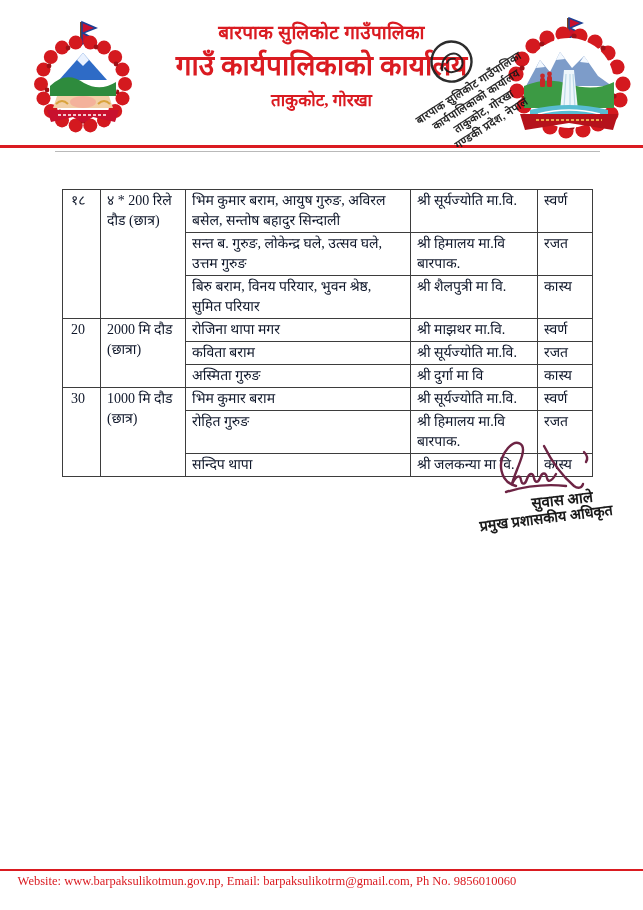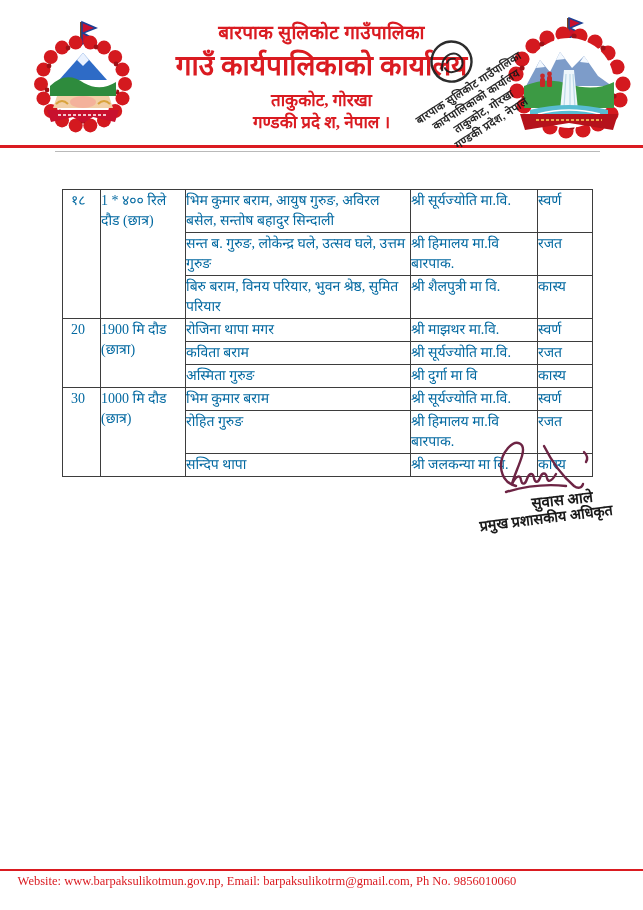--- a/index.html
+++ b/index.html
@@ -29,21 +29,21 @@
   .rule-red-top{position:absolute;left:0;top:137px;width:643px;height:3px;background:#da1b21;}
   .rule-gray{position:absolute;left:55px;top:143px;width:545px;height:1px;background:#b9b9b9;}
   .rule-red-bottom{position:absolute;left:0;top:861px;width:643px;height:2px;background:#da1b21;}
   
   .doc-table{
     position:absolute;left:62px;top:181px;width:530px;
     border-collapse:collapse;table-layout:fixed;
   }
   .doc-table td{
     border:1px solid #3d3d3d;font-size:14px;line-height:20px;
-    padding:1px 0;vertical-align:top;color:#0369a1;word-wrap:break-word;
+    padding:1px 6px;vertical-align:top;color:#0f172a;word-wrap:break-word;
   }
   .doc-table td.sn{padding-left:8px;}
   tr.h2{height:41px;}
   tr.h1{height:21px;}
   
   .sig-scribble{position:absolute;left:486px;top:426px;}
   .sig-name{
     position:absolute;left:512px;top:481px;width:100px;text-align:center;
     font-size:15px;font-weight:bold;color:#1a1a1a;transform:rotate(-6deg);
   }
@@ -178,21 +178,20 @@
 
       <path d="M18,98 L116,98 L111,114 L67,107 L23,114 Z" fill="#b5121b"></path>
       <path d="M34,104 L100,104" stroke="#ffd75e" stroke-width="1.6" stroke-dasharray="3 2"></path>
     </svg>
   </div>
 
   <div class="header-center">
     <div class="h-line h-line1">बारपाक सुलिकोट गाउँपालिका</div>
     <div class="h-line h-line2">गाउँ कार्यपालिकाको कार्यालय</div>
     <div class="h-line h-line3">ताकुकोट, गोरखा</div>
-    <div class="h-line h-line4">गण्डकी प्रदे श, नेपाल ।</div>
   </div>
 
   <div class="stamp">
     <svg width="46" height="46" viewBox="0 0 46 46">
       <circle cx="23" cy="23" r="20" fill="none" stroke="#1d1d1d" stroke-width="2.4"></circle>
       <path d="M10,26 Q16,14 26,16 Q34,18 33,27 Q30,36 20,33 Q13,31 14,24" fill="none" stroke="#1d1d1d" stroke-width="2"></path>
       <path d="M18,22 Q23,18 28,23" fill="none" stroke="#1d1d1d" stroke-width="1.6"></path>
     </svg>
     <div class="s-line">बारपाक सुलिकोट गाउँपालिका</div>
     <div class="s-line">कार्यपालिकाको कार्यालय</div>
@@ -208,39 +207,39 @@
       <col style="width:38px">
         <col style="width:85px">
         <col style="width:225px">
         <col style="width:127px">
         <col style="width:55px">
     </colgroup>
     <tbody>
 
       <tr class="h2">
         <td class="sn" rowspan="3">१८</td>
-        <td rowspan="3">1 * ४०० रिले दौड (छात्र)</td>
+        <td rowspan="3">४ * 200 रिले दौड (छात्र)</td>
         <td>भिम कुमार बराम, आयुष गुरुङ, अविरल बसेल, सन्तोष बहादुर सिन्दाली</td>
         <td>श्री सूर्यज्योति मा.वि.</td>
         <td>स्वर्ण</td>
       </tr>
       <tr class="h2">
         <td>सन्त ब. गुरुङ, लोकेन्द्र घले, उत्सव घले, उत्तम गुरुङ</td>
         <td>श्री हिमालय मा.वि बारपाक.</td>
         <td>रजत</td>
       </tr>
       <tr class="h2">
         <td>बिरु बराम, विनय परियार, भुवन श्रेष्ठ, सुमित परियार</td>
         <td>श्री शैलपुत्री मा वि.</td>
         <td>कास्य</td>
       </tr>
 
       <tr class="h1">
         <td class="sn" rowspan="3">20</td>
-        <td rowspan="3">1900 मि दौड (छात्रा)</td>
+        <td rowspan="3">2000 मि दौड (छात्रा)</td>
         <td>रोजिना थापा मगर</td>
         <td>श्री माझथर मा.वि.</td>
         <td>स्वर्ण</td>
       </tr>
       <tr class="h1">
         <td>कविता बराम</td>
         <td>श्री सूर्यज्योति मा.वि.</td>
         <td>रजत</td>
       </tr>
       <tr class="h1">

